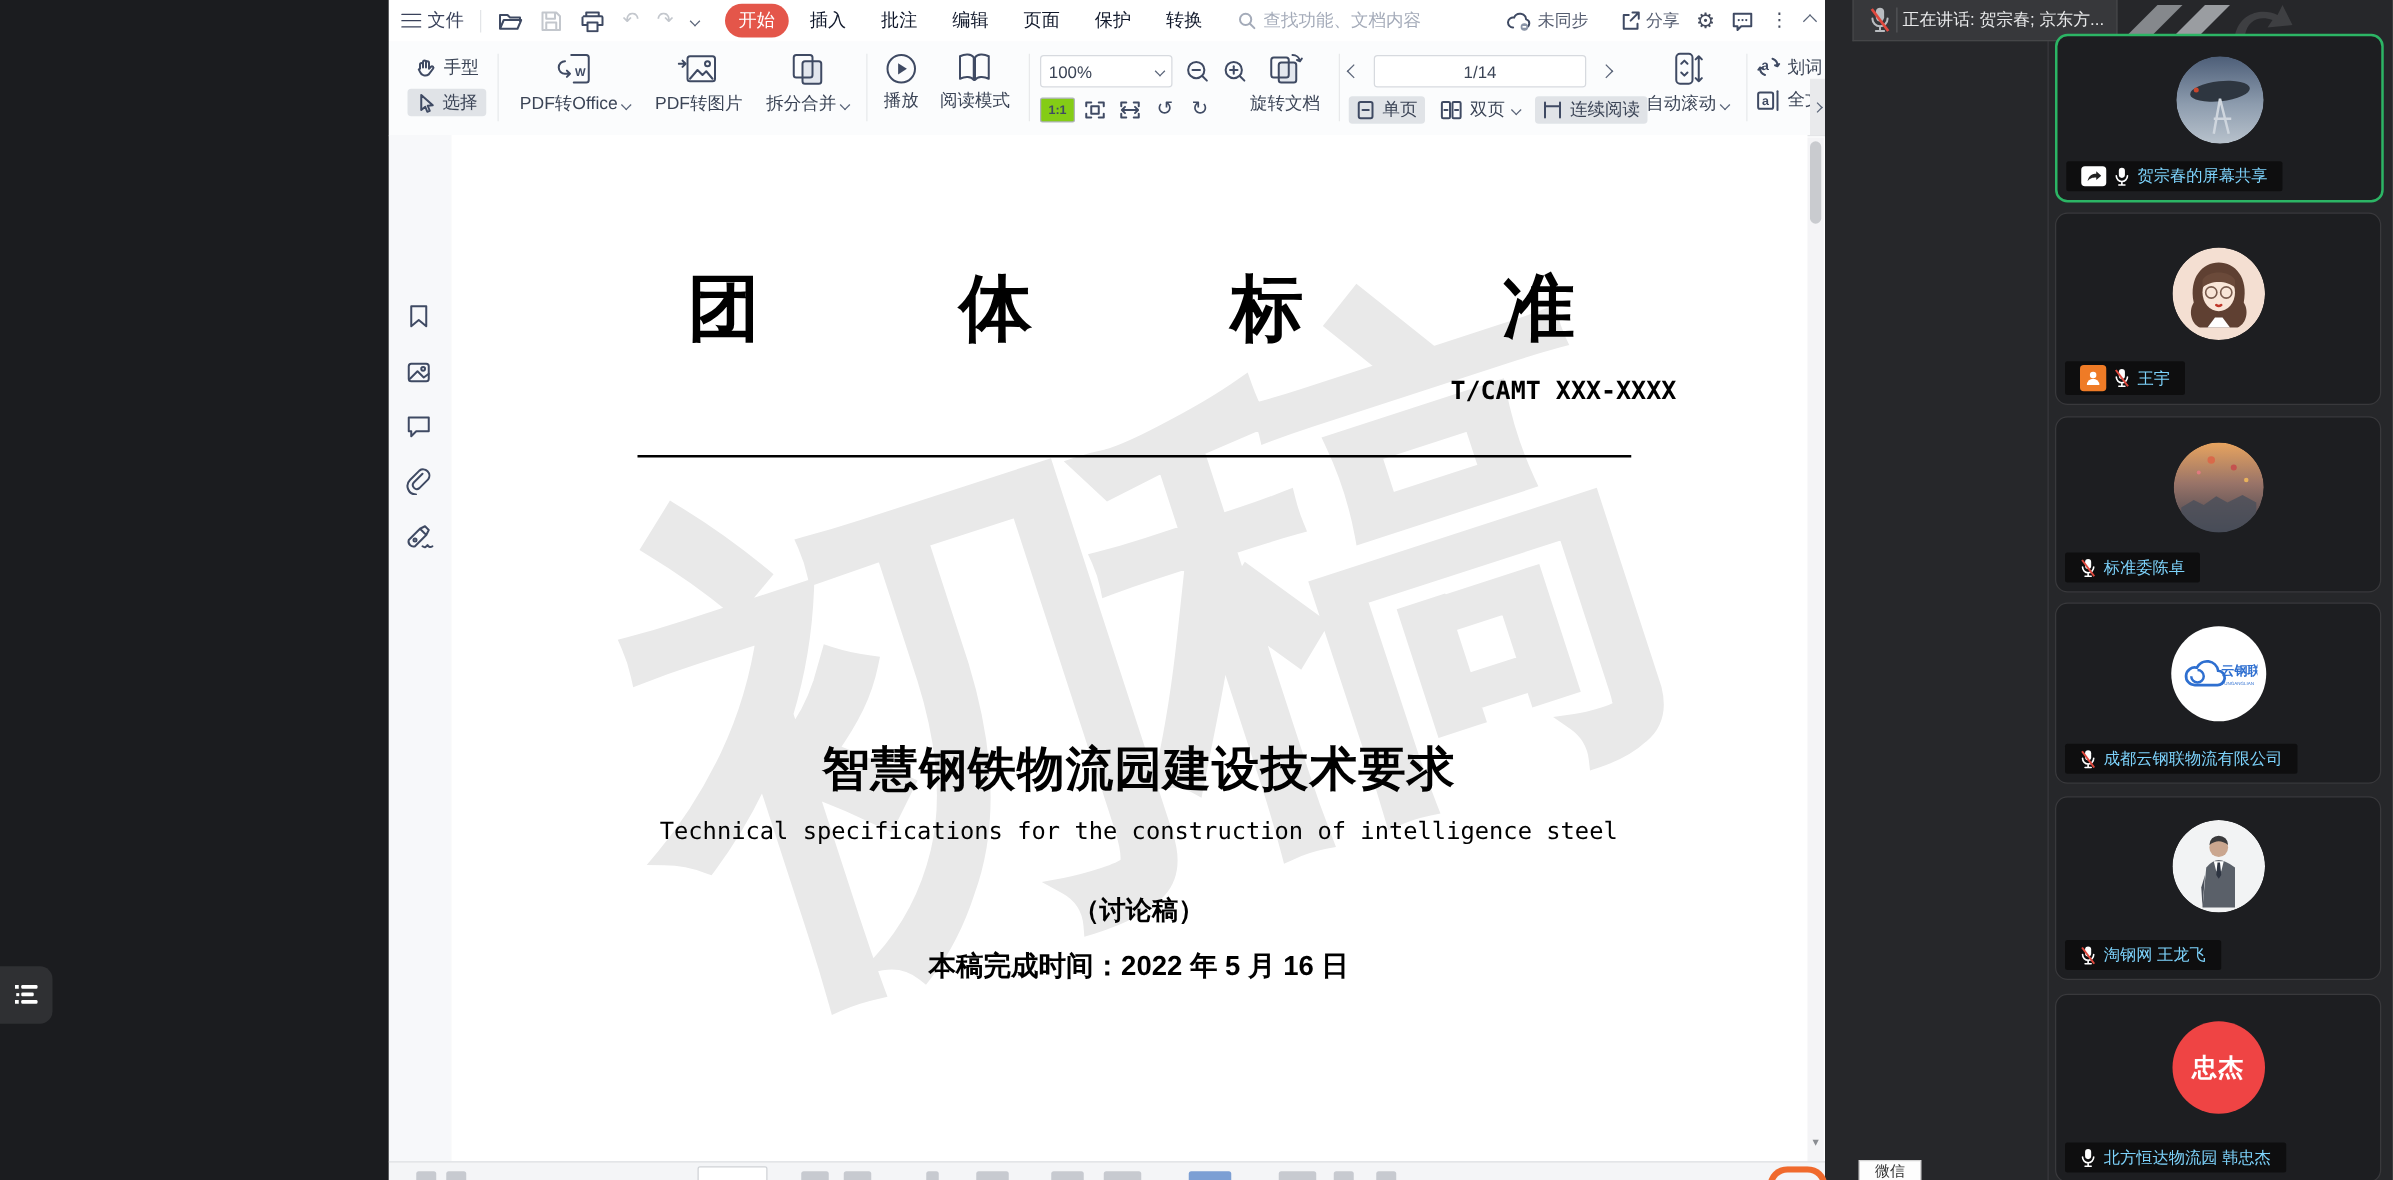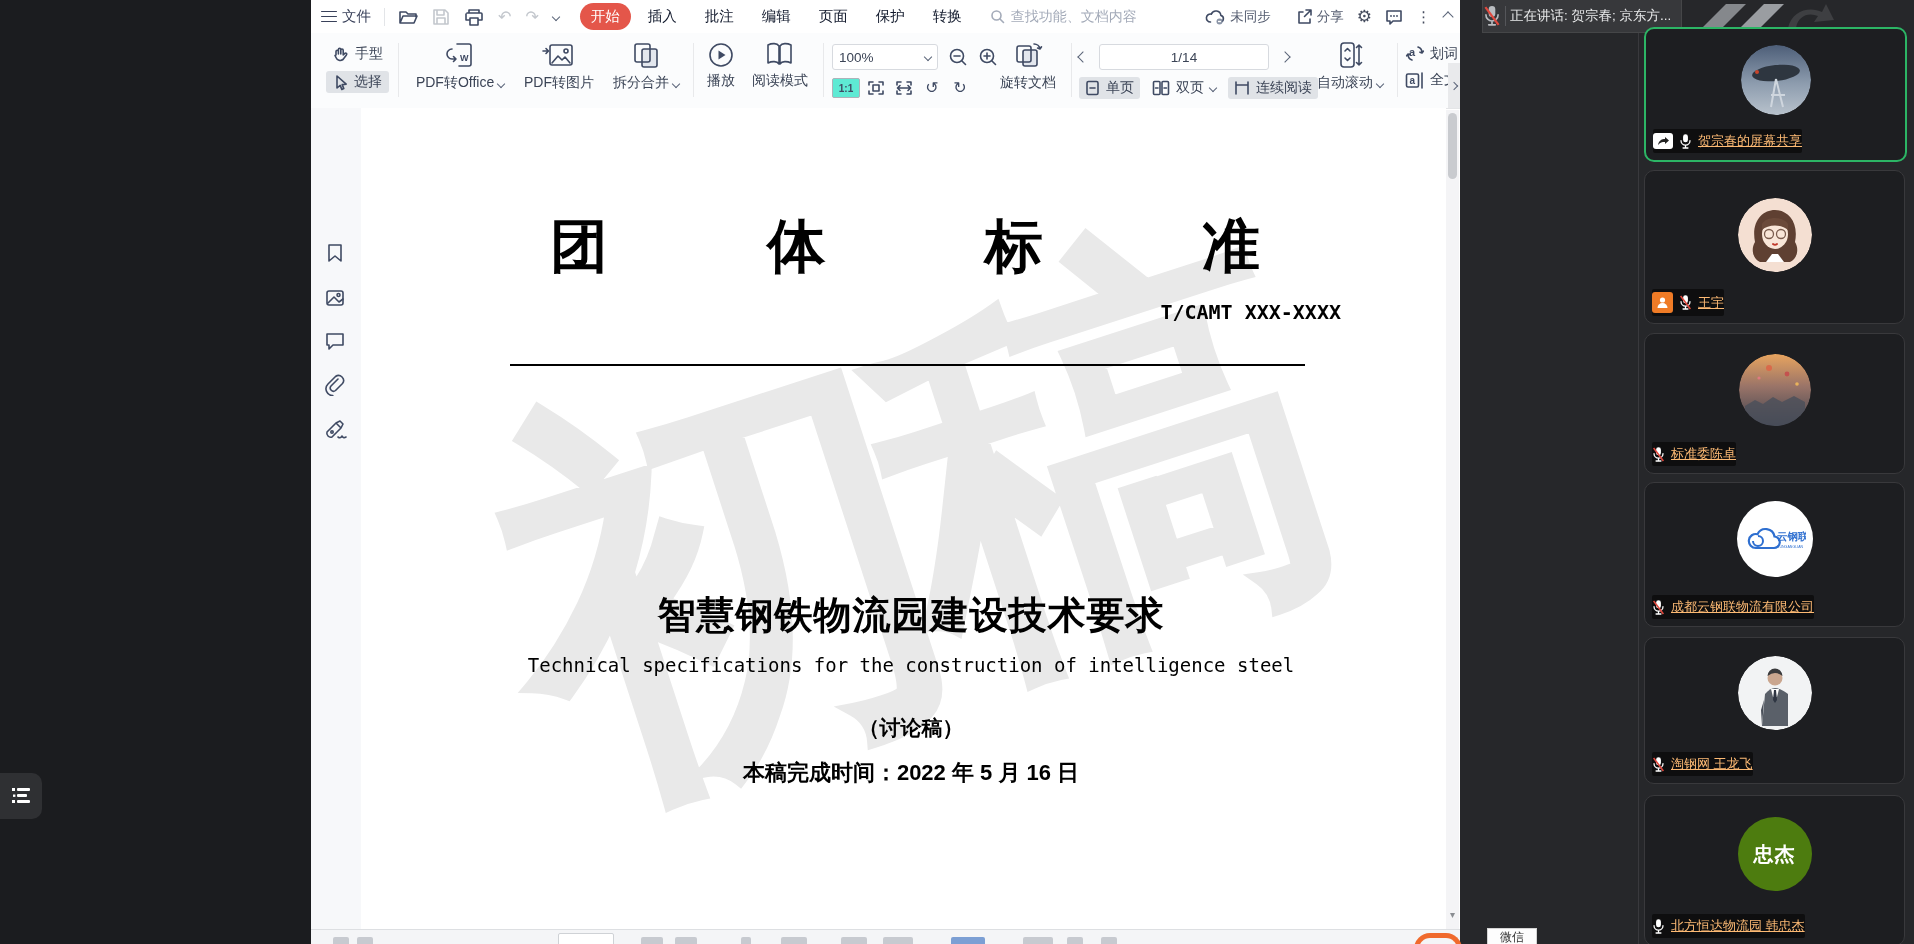--- a/index.html
+++ b/index.html
@@ -32,21 +32,21 @@
   .ribbon{position:absolute;left:0;top:33px;width:100%;height:75px;background:#fbfcfd;border-bottom:1px solid #e4e5e7;}
   .rb{position:absolute;font-size:14px;color:#3b4456;}
   .rb .lab{font-size:14px;color:#3b4456;white-space:nowrap;}
   .pill{display:flex;align-items:center;gap:6px;padding:2px 6px;border-radius:3px;}
   .pill.sel{background:#e0e3e7;}
   .bigbtn{display:flex;flex-direction:column;align-items:center;gap:3px;}
   .rdiv{position:absolute;top:10px;height:54px;width:1px;background:#e8e9eb;}
   .zoombox{display:flex;align-items:center;justify-content:space-between;width:92px;height:24px;border:1px solid #d7dadf;border-radius:3px;background:#fff;padding:0 6px;font-size:13.5px;color:#3b4456;}
   .pagebox{display:flex;align-items:center;justify-content:center;width:168px;height:24px;border:1px solid #d7dadf;border-radius:3px;background:#fff;font-size:13.5px;color:#3b4456;text-align:center;}
   .miniico{display:flex;align-items:center;justify-content:center;width:24px;height:22px;border-radius:3px;color:#3f4a63;}
-  .miniico.sel{background:#5eead4;}
+  .miniico.sel{background:#84cc16;}
   .uglyph{font-size:16px;color:#3f4a63;line-height:1;}
   .uglyph.dis{color:#c3c7cd;}
 
   .sidepanel{position:absolute;left:0;top:108px;width:50px;height:822px;background:#f7f8fa;border-right:1px solid #e9eaec;}
   .sp-ico{position:absolute;left:13px;}
 
   .docarea{position:absolute;left:50px;top:108px;width:1085px;height:822px;background:#fff;overflow:hidden;}
   .watermark{position:absolute;left:130px;top:180px;width:900px;font-size:430px;font-weight:700;color:#e9e9e9;transform:rotate(-18deg);font-family:"DejaVu Serif","Liberation Serif",serif;letter-spacing:-30px;user-select:none;z-index:0;line-height:1;}
   .doccontent{position:absolute;inset:0;z-index:1;}
   .hdr-row{position:absolute;left:189px;top:100px;width:710px;display:flex;justify-content:space-between;font-family:"Liberation Serif","DejaVu Serif",serif;font-weight:700;font-size:58px;color:#000;}
@@ -64,31 +64,31 @@
   .vdown{position:absolute;left:0;bottom:10px;width:13px;text-align:center;font-size:10px;color:#8a8d92;}
   .expander{position:absolute;right:0;top:63px;width:12px;height:45px;background:#e9eaec;display:flex;align-items:center;justify-content:center;}
   .bottombar{position:absolute;left:0;bottom:0;width:100%;height:14px;background:#f4f5f7;border-top:1px solid #dddfe2;}
   .stub{position:absolute;top:7px;height:10px;background:#c7cad0;border-radius:2px 2px 0 0;}
   .stub.blue{background:#7c9fd4;}
   .binput{position:absolute;left:247px;top:3px;width:54px;height:12px;background:#fff;border:1px solid #cfd2d6;border-radius:2px;}
 
   
   .meeting{position:absolute;left:1460px;top:0;width:454px;height:944px;background:#26272a;}
   .mline{position:absolute;left:178px;top:0;width:1px;height:944px;background:#39393d;}
-  .banner{position:absolute;left:22px;top:0;height:32px;display:flex;align-items:center;background:#37383b;border:1px solid #454648;border-top:none;padding:0 10px 0 0;gap:4px;}
+  .banner{position:absolute;left:22px;top:0;height:32px;display:flex;align-items:center;background:#37383b;border:1px solid #454648;border-top:none;padding:0 10px 0 12px;gap:4px;}
   .banner .txt{font-size:13.5px;color:#e9eaeb;white-space:nowrap;}
   .bdiv{width:1px;height:20px;background:#55565a;}
   .tile{position:absolute;left:184px;width:259px;background:#1d1e21;border:1px solid #39393c;border-radius:10px;overflow:hidden;}
   .tile.speaking{border:2px solid #2cb565;}
   .avatar{position:absolute;left:50%;transform:translateX(-50%);border-radius:50%;overflow:hidden;}
-  .nametag{position:absolute;left:7px;bottom:7px;display:flex;align-items:center;gap:6px;background:rgba(10,10,10,.78);border-radius:2px;padding:3px 0;color:#fdba74;font-size:13px;white-space:nowrap;max-width:240px;text-decoration:underline;}
+  .nametag{position:absolute;left:7px;bottom:7px;display:flex;align-items:center;gap:6px;background:rgba(10,10,10,.78);border-radius:2px;padding:3px 12px;color:#7dd3fc;font-size:13px;white-space:nowrap;max-width:240px;}
   .tag-ico{display:flex;align-items:center;justify-content:center;}
   .member-box{width:21px;height:21px;border-radius:3px;background:#ef7b26;display:flex;align-items:center;justify-content:center;}
   .share-box{width:20px;height:16px;border-radius:3px;background:#fff;display:flex;align-items:center;justify-content:center;}
-  .avatar-blue{background:#4d7c0f;display:flex;align-items:center;justify-content:center;color:#fff;font-size:20px;font-weight:700;letter-spacing:1px;}
+  .avatar-blue{background:#ef4444;display:flex;align-items:center;justify-content:center;color:#fff;font-size:20px;font-weight:700;letter-spacing:1px;}
   .logo-av{background:#fff;display:flex;flex-direction:column;align-items:center;justify-content:center;}
 
   
   .outline-fab{position:absolute;left:0;top:773px;width:42px;height:46px;background:#2f3033;border-radius:0 10px 10px 0;display:flex;align-items:center;justify-content:center;}
   .wechat-tip{position:absolute;left:1487px;top:928px;width:48px;height:16px;background:#fdfdfd;border:1px solid #d4d4d4;font-size:12px;color:#333;display:flex;align-items:flex-start;justify-content:center;z-index:5;}
   .orange-logo{position:absolute;left:1414px;top:933px;width:38px;height:11px;border:5px solid #f06a2d;border-bottom:none;border-radius:20px 20px 0 0;z-index:4;background:transparent;}
   .ovshape{position:absolute;top:2px;}
 </style>
 </head>
 <body>

